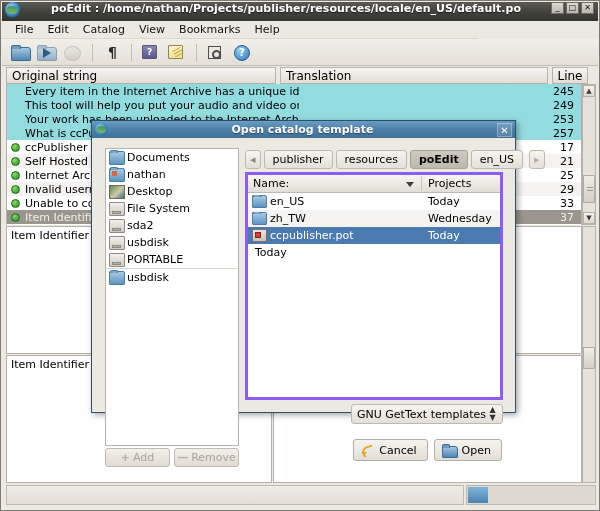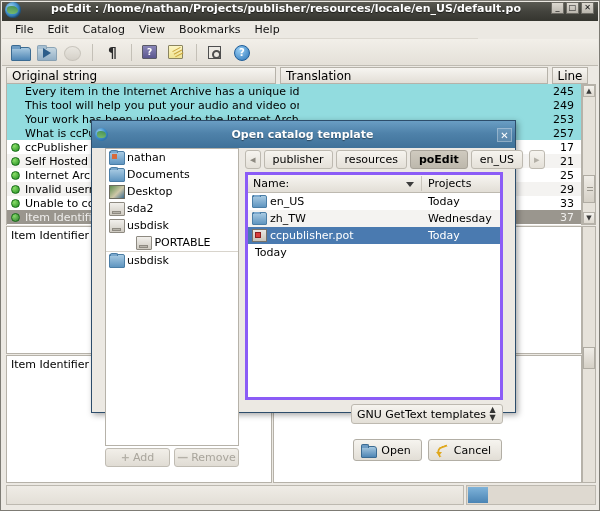--- a/index.html
+++ b/index.html
@@ -121,38 +121,38 @@
   #status-main{flex:1;background:linear-gradient(to bottom,#efece6,#e3dfd7);
     border:1px solid #bdb9b0;box-sizing:border-box;}
   #status-prog{flex:0 0 130px;background:#ded9d0;border:1px solid #bdb9b0;
     box-sizing:border-box;position:relative;}
   #status-prog .bar{position:absolute;left:1px;top:1px;width:20px;bottom:1px;
     background:linear-gradient(to bottom,#7fb3d9,#4a84b4);}
   
   #dialog{position:absolute;left:90px;top:119px;width:425px;height:293px;
     background:#ece9e3;border:1px solid #2d4d6b;box-sizing:border-box;
     box-shadow:2px 2px 6px rgba(0,0,0,.35);}
-  #dlg-title{position:absolute;left:0;top:0;width:100%;height:27px;
+  #dlg-title{position:absolute;left:0;top:0;width:100%;height:17px;
     background:linear-gradient(to bottom,#6a9ec4 0%,#4f82aa 45%,#3f7199 100%);
     display:flex;align-items:center;}
   #dlg-title .d-icon{width:13px;height:13px;margin-left:3px;border-radius:50%;
     background:radial-gradient(circle at 35% 32%,#9fd4f2 0%,#3f8fcc 45%,#1d5a8e 100%);position:relative;}
   #dlg-title .d-icon:after{content:"";position:absolute;left:2px;top:3px;width:9px;height:7px;
     background:linear-gradient(to bottom,#3f8a3d,#7fc05c);border-radius:40% 60% 50% 50%;opacity:.85;}
   #dlg-title-text{flex:1;text-align:center;color:#fff;font-weight:bold;font-size:11px;
     text-shadow:0 1px 1px rgba(0,0,0,.45);}
   #dlg-close{width:15px;height:14px;margin-right:3px;color:#fff;font-size:10px;font-weight:bold;
     text-align:center;line-height:13px;background:rgba(255,255,255,.12);
     border:1px solid rgba(255,255,255,.3);box-sizing:border-box;}
   
   #places{position:absolute;left:13px;top:27px;width:134px;height:307px;}
   #places-list{position:absolute;left:0;top:0;width:134px;height:298px;
     background:#fff;border:1px solid #b6b2a9;box-sizing:border-box;overflow:hidden;}
   .place{height:17px;display:flex;align-items:center;font-size:11px;padding-left:3px;}
-  .place.sepafter{border-bottom:1px solid #d8d4cc;justify-content:center;}
+  .place.sepafter{border-bottom:1px solid #d8d4cc;}
   .p-ico{width:14px;height:12px;flex:0 0 14px;margin-right:2px;position:relative;}
   .p-ico.folder{background:linear-gradient(to bottom,#a9cbe3,#5f95c0);border:1px solid #4b7ea6;border-radius:1px 2px 1px 1px;}
   .p-ico.folder:before{content:"";position:absolute;left:0px;top:-2px;width:6px;height:2px;
     background:#7aa8cd;border:1px solid #4b7ea6;border-bottom:none;border-radius:2px 2px 0 0;}
   .p-ico.home:after{content:"";position:absolute;left:2px;top:2px;width:5px;height:5px;background:#d86a3a;}
   .p-ico.drive{background:linear-gradient(to bottom,#f2f0ec,#cfcbc2);border:1px solid #8e8a81;border-radius:1px;}
   .p-ico.drive:after{content:"";position:absolute;left:2px;bottom:1px;width:9px;height:3px;
     background:#b8b4ab;border:1px solid #8e8a81;box-sizing:border-box;}
   .p-ico.desk{background:linear-gradient(135deg,#5f8f4f,#cfc8a8 55%,#3e6d8f);border:1px solid #6b6b5f;}
   .plabel{white-space:nowrap;overflow:hidden;}
@@ -357,30 +357,34 @@
 
     <div id="dlg-title">
       <div class="d-icon"></div>
       <div id="dlg-title-text">Open catalog template</div>
       <div id="dlg-close">✕</div>
     </div>
 
     <div id="places">
       <div id="places-list">
         <div class="place">
+          <span class="p-ico folder"></span>
+          <span class="plabel">Documents</span>
+        </div>
+        <div class="place">
           <span class="p-ico folder home"></span>
           <span class="plabel">nathan</span>
         </div>
         <div class="place">
-          <span class="p-ico folder"></span>
-          <span class="plabel">Documents</span>
-        </div>
-        <div class="place">
           <span class="p-ico desk"></span>
           <span class="plabel">Desktop</span>
+        </div>
+        <div class="place">
+          <span class="p-ico drive"></span>
+          <span class="plabel">File System</span>
         </div>
         <div class="place">
           <span class="p-ico drive"></span>
           <span class="plabel">sda2</span>
         </div>
         <div class="place">
           <span class="p-ico drive"></span>
           <span class="plabel">usbdisk</span>
         </div>
         <div class="place sepafter">
@@ -449,23 +453,23 @@
       </div>
     </div>
 
     <div id="filter">
       <span class="ftext">GNU GetText templates (*.pot)</span>
       <span class="fspin">▲<br>▼</span>
     </div>
 
     <div id="dlg-actions">
       <div class="abtn">
+        <span class="a-ico undo"></span>
+        <span>Cancel</span>
+      </div>
+      <div class="abtn">
         <span class="a-ico open"></span>
         <span>Open</span>
       </div>
-      <div class="abtn">
-        <span class="a-ico undo"></span>
-        <span>Cancel</span>
-      </div>
     </div>
 
   </div>
 </div>
 
 </body></html>

